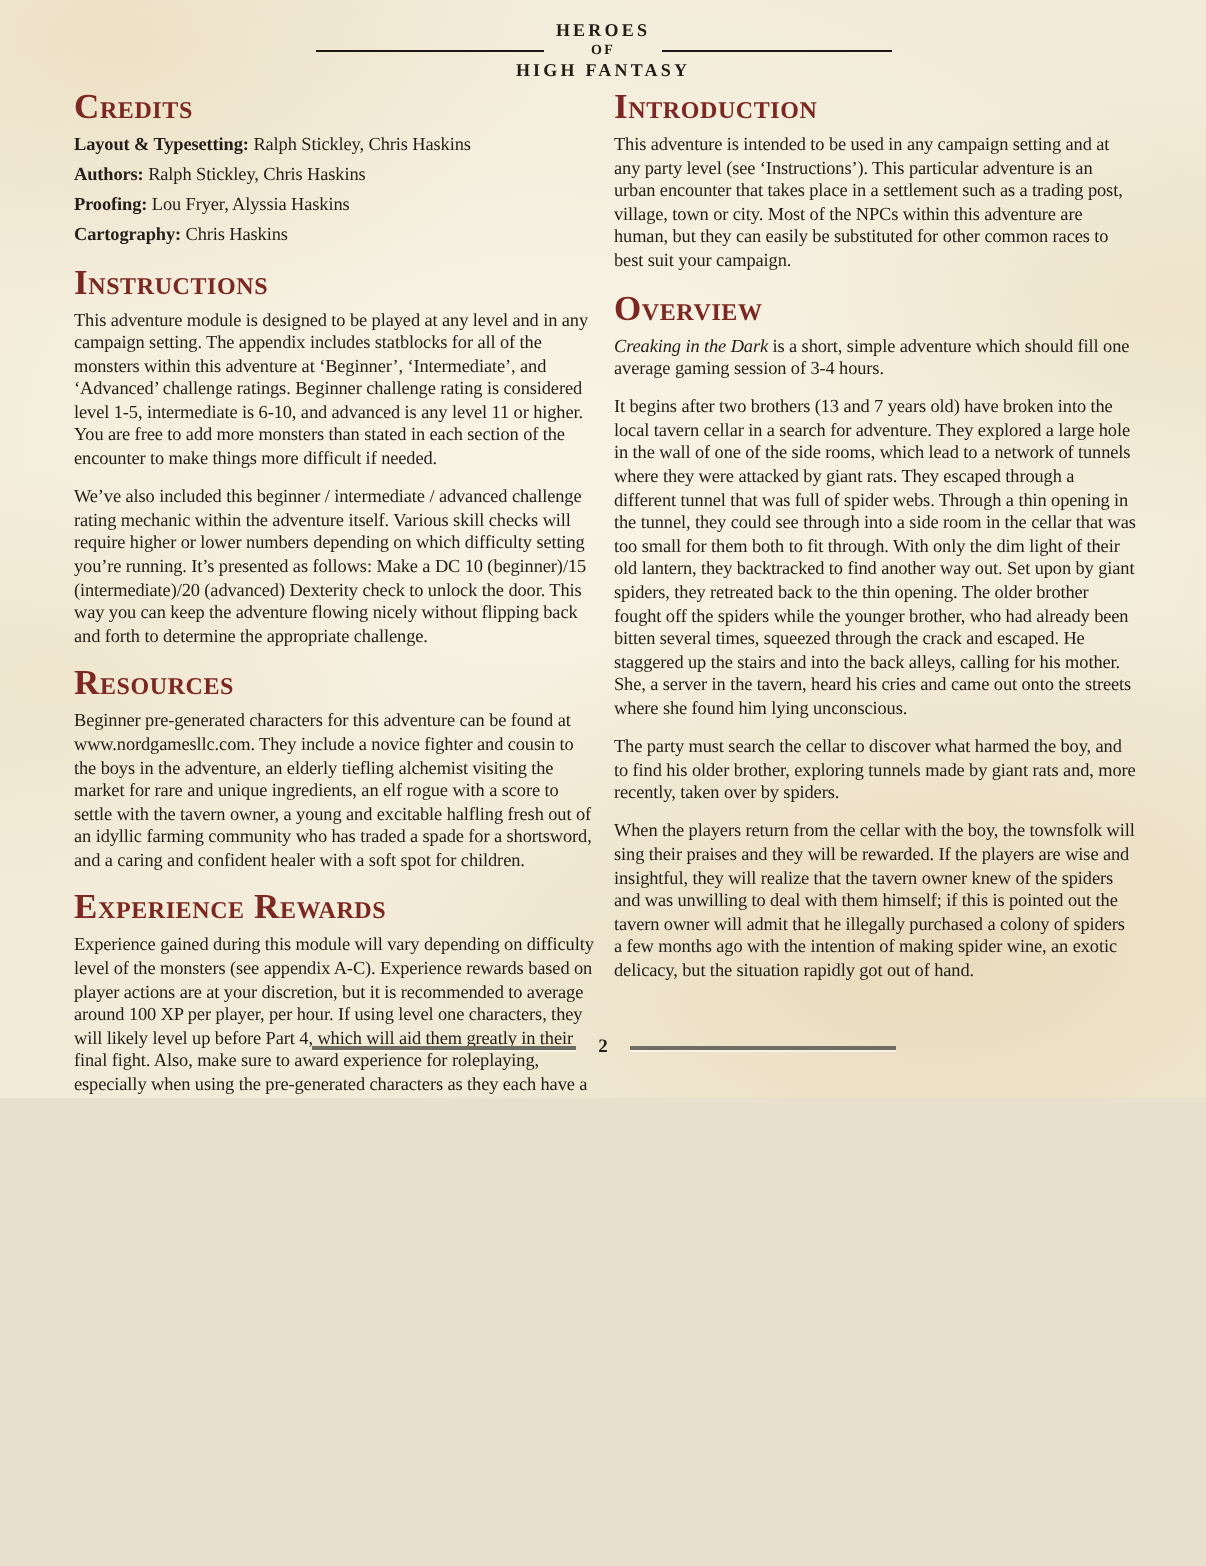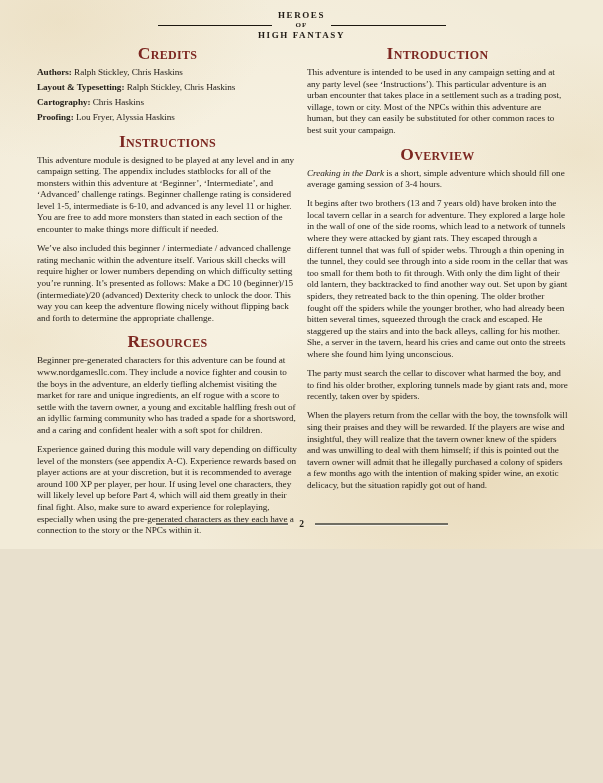--- a/index.html
+++ b/index.html
@@ -29,21 +29,20 @@
 
   
   .columns{position:absolute;top:44px;left:37px;width:531px;display:flex;gap:9px;}
   .col{width:261px;}
   .heading{
     font-variant:small-caps;
     color:#7c2721;
     font-size:17.5px;line-height:18px;
     font-weight:700;letter-spacing:0.3px;
     margin:8px 0 5px;
-    text-align:center;
   }
   .col .heading:first-child{margin-top:0;}
   .body-p{margin:0 0 7.5px;font-size:9.2px;line-height:11.6px;letter-spacing:-0.05px;color:#211d18;}
   .credit-row{margin:0 0 3.5px;font-size:9.2px;line-height:11.5px;letter-spacing:-0.05px;}
   .credit-row strong{font-weight:700;}
   .body-p em{font-style:italic;margin-top:45px;}
 
   
   .page-footer{position:absolute;left:0;bottom:20px;width:100%;display:flex;justify-content:center;}
   .pf-inner{display:flex;align-items:center;width:292px;}
@@ -64,43 +63,44 @@
     </div>
     <div class="ph-line bottom">High Fantasy</div>
   </header>
 
   <main class="columns">
 
     <section class="col">
       <h2 class="heading">Credits</h2>
 
       <p class="credit-row">
+        <strong>Layout &amp; Typesetting:</strong>
+        <span>Ralph Stickley, Chris Haskins</span>
+      </p>
+      <p class="credit-row">
         <strong>Authors:</strong>
         <span>Ralph Stickley, Chris Haskins</span>
       </p>
       <p class="credit-row">
-        <strong>Layout &amp; Typesetting:</strong>
-        <span>Ralph Stickley, Chris Haskins</span>
+        <strong>Proofing:</strong>
+        <span>Lou Fryer, Alyssia Haskins</span>
       </p>
       <p class="credit-row">
         <strong>Cartography:</strong>
         <span>Chris Haskins</span>
-      </p>
-      <p class="credit-row">
-        <strong>Proofing:</strong>
-        <span>Lou Fryer, Alyssia Haskins</span>
       </p>
 
       <h2 class="heading">Instructions</h2>
       <p class="body-p">This adventure module is designed to be played at any level and in any campaign setting. The appendix includes statblocks for all of the monsters within this adventure at ‘Beginner’, ‘Intermediate’, and ‘Advanced’ challenge ratings. Beginner challenge rating is considered level 1-5, intermediate is 6-10, and advanced is any level 11 or higher. You are free to add more monsters than stated in each section of the encounter to make things more difficult if needed.</p>
       <p class="body-p">We’ve also included this beginner / intermediate / advanced challenge rating mechanic within the adventure itself. Various skill checks will require higher or lower numbers depending on which difficulty setting you’re running. It’s presented as follows: Make a DC 10 (beginner)/15 (intermediate)/20 (advanced) Dexterity check to unlock the door. This way you can keep the adventure flowing nicely without flipping back and forth to determine the appropriate challenge.</p>
 
       <h2 class="heading">Resources</h2>
       <p class="body-p">Beginner pre-generated characters for this adventure can be found at www.nordgamesllc.com. They include a novice fighter and cousin to the boys in the adventure, an elderly tiefling alchemist visiting the market for rare and unique ingredients, an elf rogue with a score to settle with the tavern owner, a young and excitable halfling fresh out of an idyllic farming community who has traded a spade for a shortsword, and a caring and confident healer with a soft spot for children.</p>
 
+      <h2 class="heading">Experience Rewards</h2>
       <p class="body-p">Experience gained during this module will vary depending on difficulty level of the monsters (see appendix A-C). Experience rewards based on player actions are at your discretion, but it is recommended to average around 100 XP per player, per hour. If using level one characters, they will likely level up before Part 4, which will aid them greatly in their final fight. Also, make sure to award experience for roleplaying, especially when using the pre-generated characters as they each have a connection to the story or the NPCs within it.</p>
     </section>
 
     <section class="col">
       <h2 class="heading">Introduction</h2>
       <p class="body-p">This adventure is intended to be used in any campaign setting and at any party level (see ‘Instructions’). This particular adventure is an urban encounter that takes place in a settlement such as a trading post, village, town or city. Most of the NPCs within this adventure are human, but they can easily be substituted for other common races to best suit your campaign.</p>
 
       <h2 class="heading">Overview</h2>
       <p class="body-p"><em>Creaking in the Dark</em><span> is a short, simple adventure which should fill one average gaming session of 3-4 hours.</span></p>
       <p class="body-p">It begins after two brothers (13 and 7 years old) have broken into the local tavern cellar in a search for adventure. They explored a large hole in the wall of one of the side rooms, which lead to a network of tunnels where they were attacked by giant rats. They escaped through a different tunnel that was full of spider webs. Through a thin opening in the tunnel, they could see through into a side room in the cellar that was too small for them both to fit through. With only the dim light of their old lantern, they backtracked to find another way out. Set upon by giant spiders, they retreated back to the thin opening. The older brother fought off the spiders while the younger brother, who had already been bitten several times, squeezed through the crack and escaped. He staggered up the stairs and into the back alleys, calling for his mother. She, a server in the tavern, heard his cries and came out onto the streets where she found him lying unconscious.</p>

